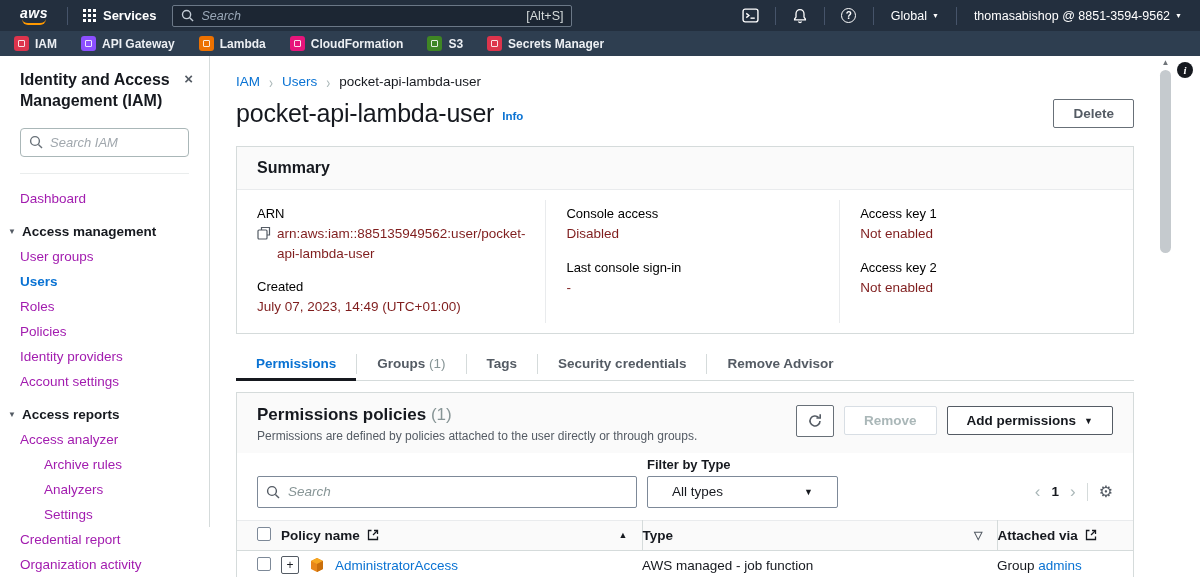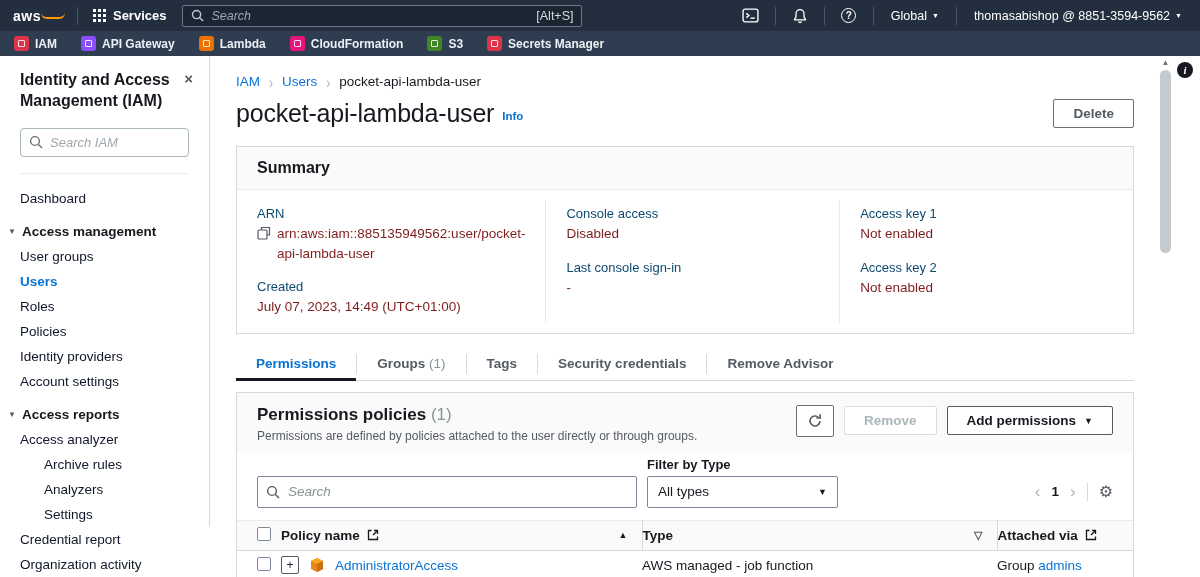--- a/index.html
+++ b/index.html
@@ -3,21 +3,21 @@
 <meta charset="utf-8">
 <style>
   * { box-sizing: border-box; margin: 0; padding: 0; }
   html,body { width:1200px; height:577px; overflow:hidden; }
   body {
     font-family: "Liberation Sans", sans-serif;
     background:#fff; color:#16191f; position:relative; font-size:13.5px;
   }
   
   .topbar { height:31px; background:#232f3e; display:flex; align-items:center; padding:0 10px; color:#fff; }
-  .aws-logo { display:flex; flex-direction:row; align-items:center; margin:0 3px; cursor:pointer; }
+  .aws-logo { display:flex; flex-direction:column; align-items:center; margin:0 10px; cursor:pointer;font-style:italic; }
   .aws-logo .aws-txt { font-weight:bold; font-size:14px; line-height:12px; letter-spacing:.5px; }
   .aws-logo .smile { width:24px; height:6px; border-bottom:2px solid #ff9900; border-radius:0 0 14px 14px; }
   .tn-div { width:1px; height:18px; background:#46546a; margin:0 9px; }
   .services-btn { display:flex; align-items:center; gap:7px; font-size:13px; font-weight:bold; padding:0 6px; cursor:pointer; }
   .grid-icon { display:grid; grid-template-columns:repeat(3,3px); grid-gap:2px; }
   .grid-icon i { width:3px; height:3px; background:#fff; }
   .tn-search { width:400px; height:22px; margin-left:10px; background:#1c2633; border:1px solid #6b7887; border-radius:2px; display:flex; align-items:center; padding:0 8px; gap:7px; }
   .tn-search input { flex:1; background:transparent; border:0; outline:none; color:#d1d5db; font-size:12.5px; font-style:italic; font-family:inherit; }
   .tn-search input::placeholder { color:#9aa8b8; font-style:italic; }
   .tn-shortcut { color:#d5dbdb; font-size:12.5px; }
@@ -36,21 +36,21 @@
   .sidebar { width:210px; flex:0 0 210px; border-right:1px solid #d5dbdb; padding-top:14px; }
   .sb-head { position:relative; padding:0 36px 0 20px; }
   .sb-title { font-size:16px; font-weight:bold; line-height:1.3; }
   .sb-close { position:absolute; right:16px; top:0; font-size:15px; font-weight:bold; color:#545b64; cursor:pointer; }
   .sb-search { margin:16px 20px 0; position:relative; }
   .sb-search input { width:100%; height:29px; border:1px solid #aab7b8; border-radius:4px; padding:0 8px 0 29px; font-size:13px; font-style:italic; color:#16191f; outline:none; font-family:inherit; }
   .sb-search input::placeholder { color:#a0a7ad; font-style:italic; }
   .sb-search svg { position:absolute; left:9px; top:7px; }
   .sb-hr { margin:16px 20px 0; border-top:1px solid #eaeded; }
   .side-nav { margin-top:12px; color:#545b64; }
-  .nav-link { display:block; padding:5px 20px; cursor:pointer; text-decoration:none; color:#0f172a; }
+  .nav-link { display:block; padding:5px 20px; cursor:pointer; text-decoration:none; color:#a21caf; }
   .nav-link.ind { padding-left:44px; }
   .nav-link.active { color:#0972d3; font-weight:bold; }
   .nav-section { display:flex; align-items:center; gap:6px; padding:5px 20px 5px 8px; margin-top:8px; font-weight:bold; color:#16191f; cursor:pointer; }
   .sec-caret { font-size:8px; color:#545b64; }
   
   .main { flex:1; padding:0 66px 0 26px; position:relative; }
   .breadcrumb { margin-top:18px; display:flex; align-items:center; gap:9px; font-size:13.5px; }
   .bc-link { color:#0972d3; text-decoration:none; cursor:pointer; }
   .bc-sep { color:#aab7b8; font-size:12px; transform:scaleY(1.4); display:inline-block; }
   .bc-cur { color:#16191f; }
@@ -62,21 +62,21 @@
   .btn:disabled, .btn.disabled { border-color:#d8dee4; color:#aab7b8; cursor:default; }
   .title-row .btn { margin-left:auto; }
   
   .card { margin-top:18px; border:1px solid #d5dbdb; background:#fff; }
   .card-header { background:#fafafa; border-bottom:1px solid #e9ebed; padding:12px 20px; }
   .card-header h2 { font-size:16px; font-weight:bold; display:inline; }
   .sum-body { display:flex; padding:10px 0; }
   .sum-col { flex:1 1 0; padding:6px 20px; }
   .sum-col + .sum-col { border-left:1px solid #e9ebed; }
   .field + .field { margin-top:16px; }
-  .f-label { font-size:13px; color:#0c4a6e; margin-bottom:3px; }
+  .f-label { font-size:13px; color:#000000; margin-bottom:3px; }
   .f-value { font-size:13.5px; color:#7f1d1d; line-height:1.45; }
   .arn-row { display:flex; gap:6px; align-items:flex-start; }
   .arn-row svg { flex:0 0 auto; margin-top:2px; cursor:pointer; }
   
   .tabs { margin-top:14px; display:flex; align-items:center; border-bottom:1px solid #d5dbdb; }
   .tab { position:relative; font-size:13.5px; font-weight:bold; color:#545b64; padding:8px 20px 9px; cursor:pointer; white-space:nowrap; }
   .tab.active { color:#0972d3; }
   .tab.active::after { content:""; position:absolute; left:0; right:0; bottom:-1px; height:3px; background:#16191f; }
   .tab .count { color:#879596; font-weight:400; }
   .tab-div { width:1px; height:20px; background:#d5dbdb; }
@@ -89,21 +89,21 @@
   .perm-actions { margin-left:auto; display:flex; gap:10px; align-items:center; }
   .icon-btn { width:38px; height:32px; background:#fff; border:1px solid #687078; border-radius:2px; display:flex; align-items:center; justify-content:center; cursor:pointer; }
   
   .filter-row { padding:4px 20px 12px; display:flex; align-items:flex-end; }
   .search-wrap { position:relative; width:380px; }
   .search-wrap input { width:100%; height:32px; border:1px solid #7d8998; border-radius:2px; padding:0 8px 0 30px; font-size:13.5px; font-style:italic; outline:none; font-family:inherit; }
   .search-wrap input::placeholder { color:#879596; font-style:italic; }
   .search-wrap svg { position:absolute; left:9px; top:9px; }
   .filter-block { margin-left:10px; }
   .filter-label { font-size:13px; font-weight:bold; margin-bottom:4px; color:#16191f; }
-  .select { width:191px; height:32px; border:1px solid #7d8998; border-radius:2px; display:flex; align-items:center; justify-content:space-between; padding:0 10px; cursor:pointer; background:#fff; }
+  .select { width:191px; height:32px; border:1px solid #7d8998; border-radius:2px; display:flex; align-items:center; justify-content:space-between; padding:0 24px; cursor:pointer; background:#fff; }
   .select .caret { font-size:9px; color:#16191f; }
   .pager { margin-left:auto; display:flex; align-items:center; gap:11px; padding-bottom:7px; }
   .pg-chev { font-size:17px; color:#aab7b8; line-height:1; cursor:pointer; }
   .pg-num { font-size:13.5px; font-weight:bold; }
   .pg-div { width:1px; height:18px; background:#d5dbdb; }
   .gear { font-size:16px; color:#545b64; cursor:pointer; line-height:1; }
   
   table.policy { width:100%; border-collapse:collapse; font-size:13.5px; }
   .policy th { background:#fafafa; border-top:1px solid #e9ebed; border-bottom:1px solid #d5dbdb; padding:6px 0; text-align:left; font-weight:bold; height:30px; }
   .policy td { padding:5px 0; border-bottom:1px solid #d5dbdb; height:30px; }

